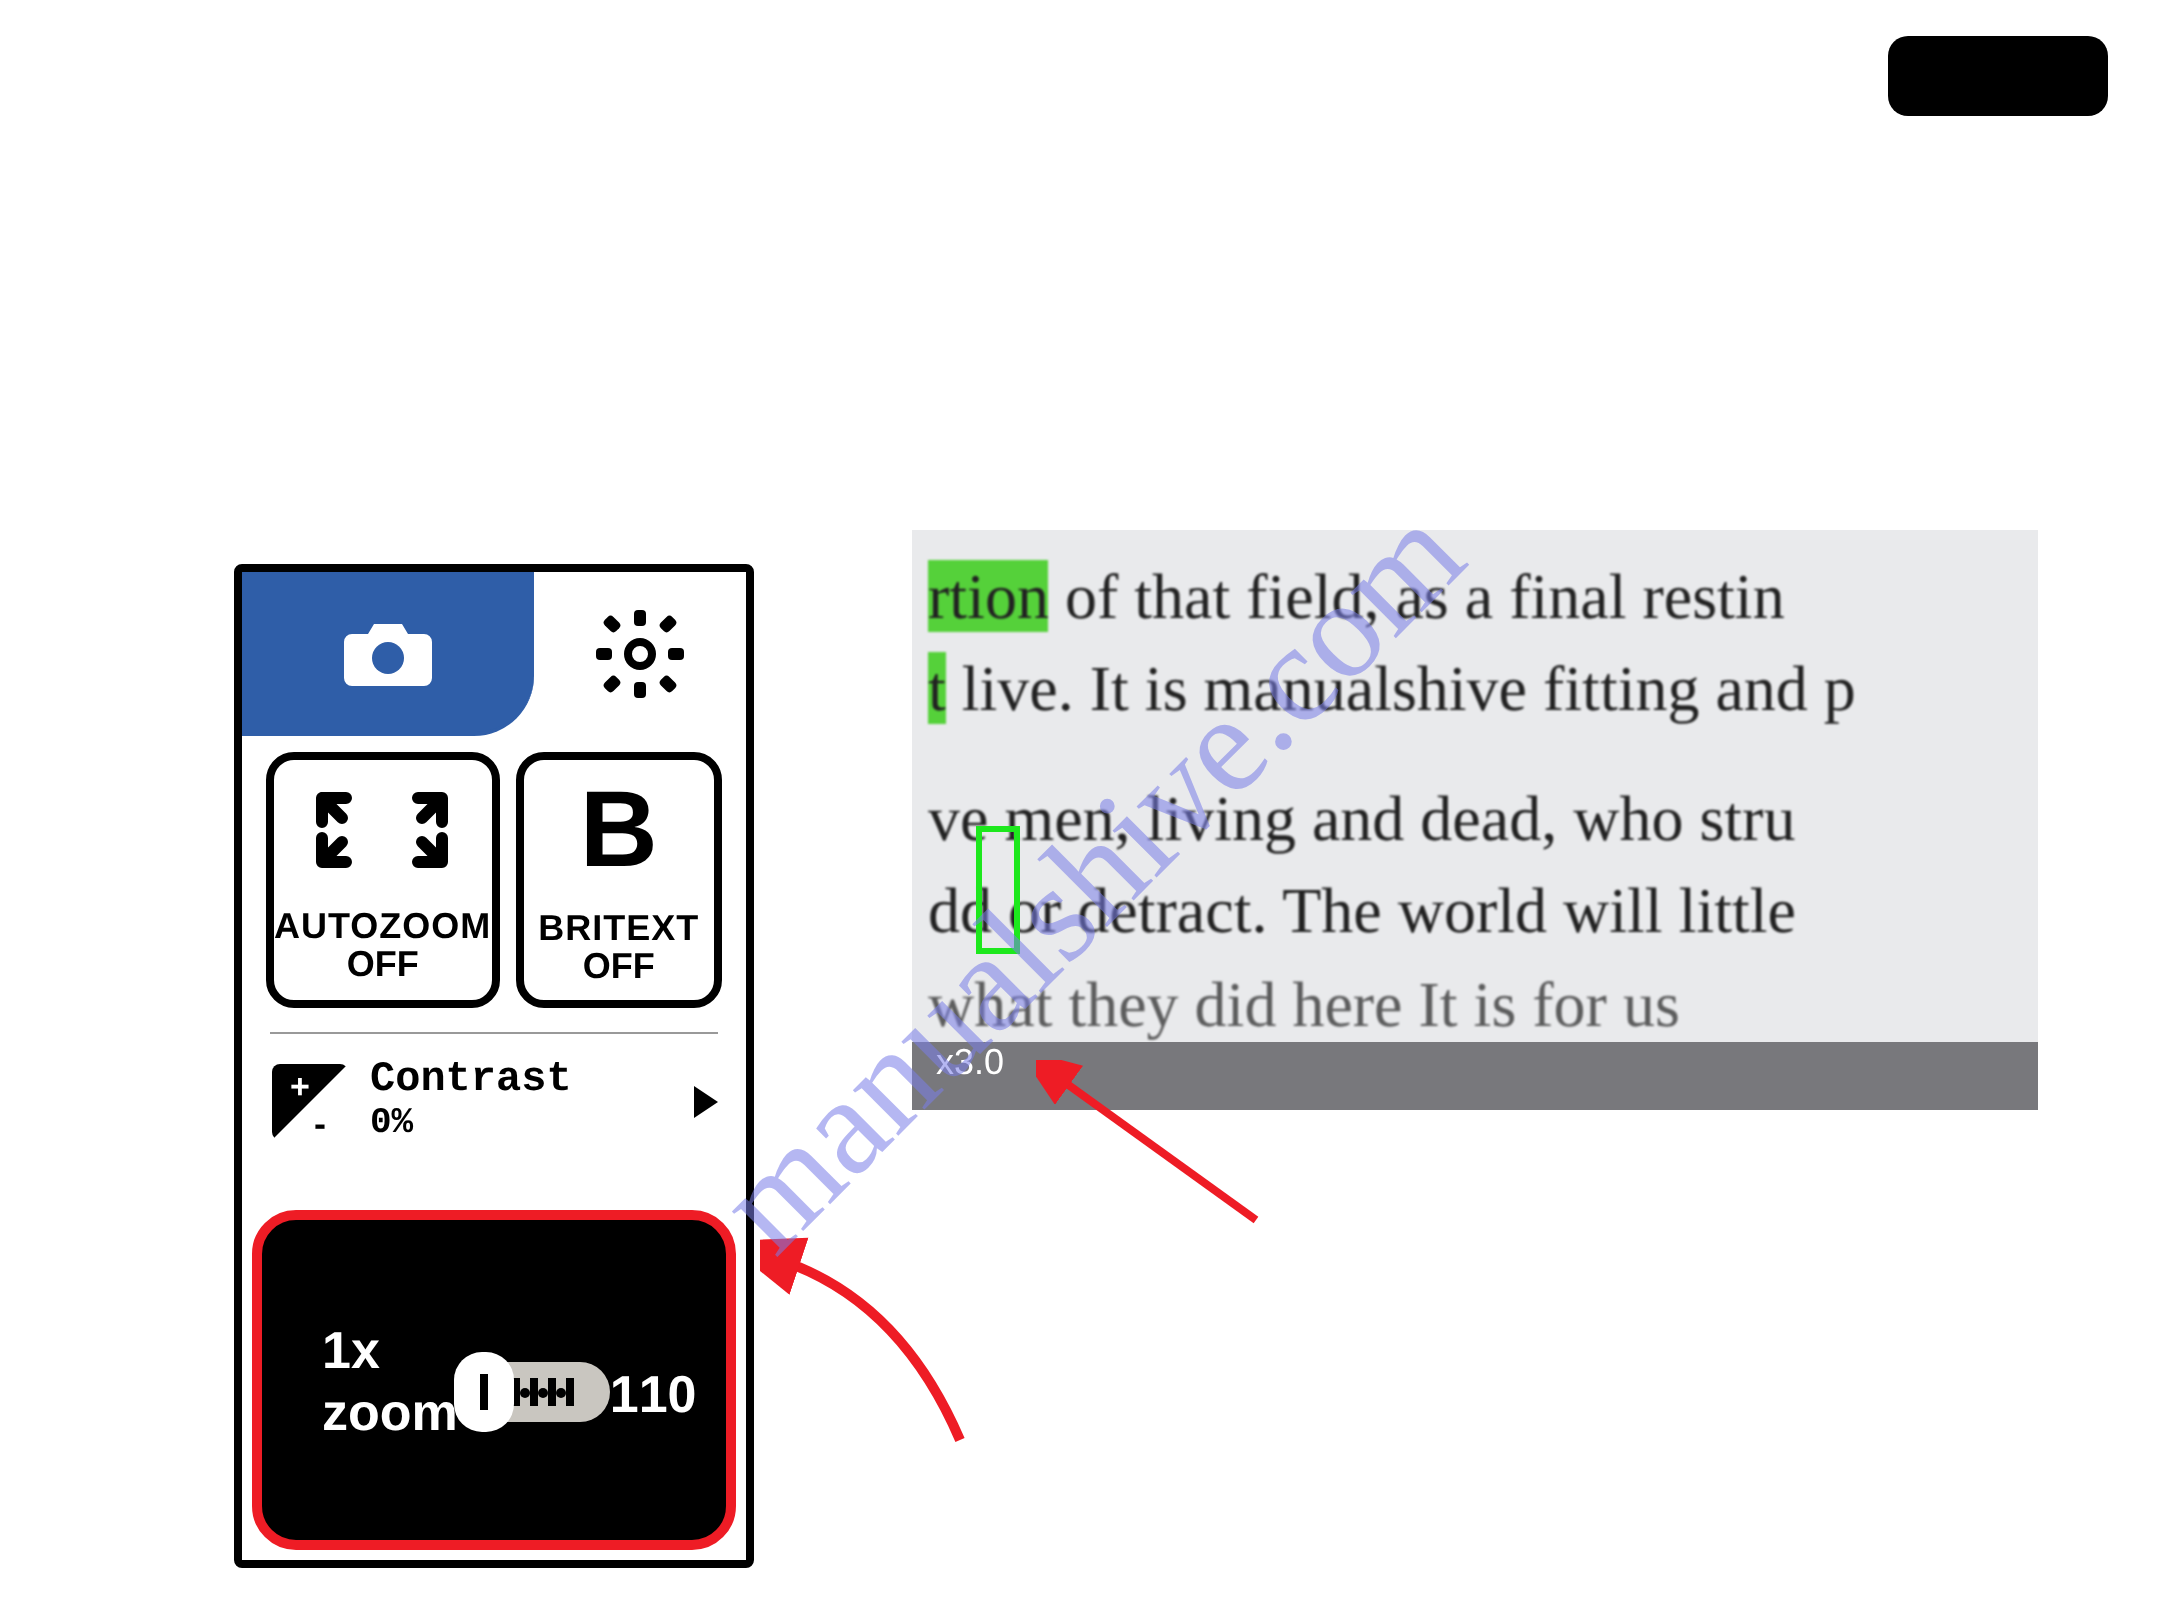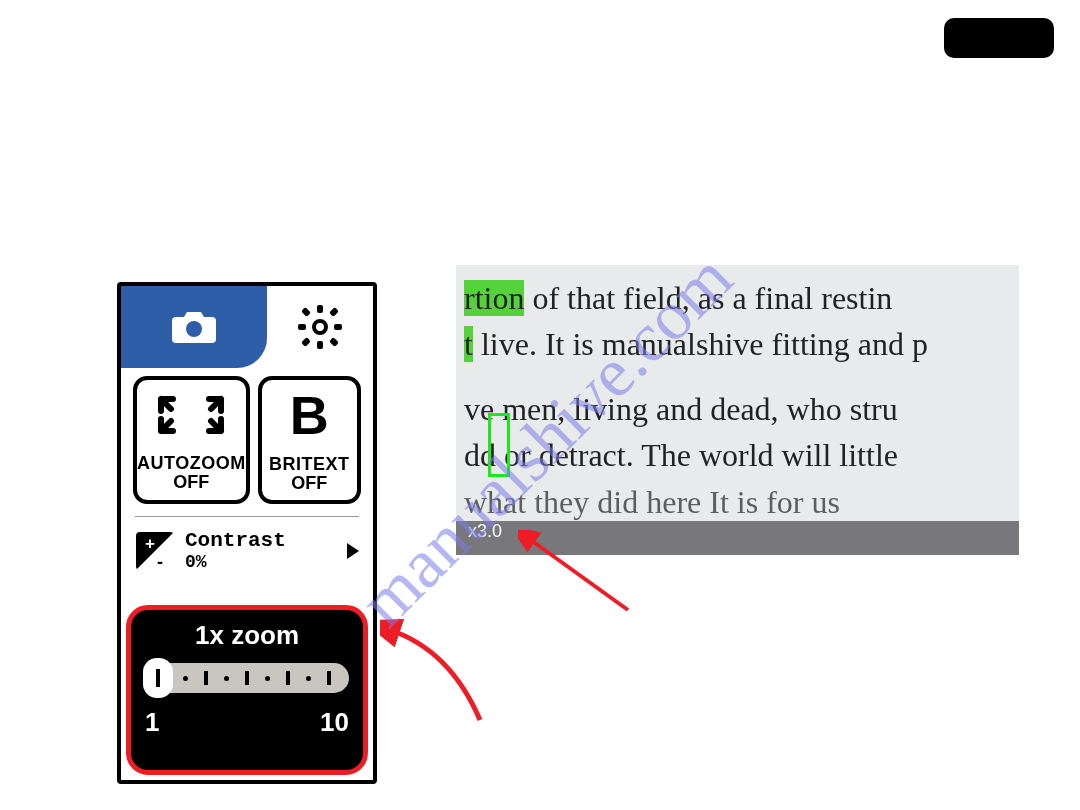--- a/index.html
+++ b/index.html
@@ -118,23 +118,23 @@
 
   .zoom-panel {
     position: absolute;
     left: 5px; right: 5px; bottom: 5px;
     height: 170px;
     background: #000;
     border-radius: 22px;
     border: 5px solid #ee1c25;
     color: #fff;
     display: flex;
-    flex-direction: column;
-    align-items: center;
-    padding: 8px 14px 8px;
+    flex-direction: row;
+    align-items: center;
+    padding: 8px 30px 8px;
   }
   .zoom-title { font-size: 26px; font-weight: 700; margin-top: 2px; }
   .slider-track {
     margin-top: 12px;
     width: 100%;
     height: 30px;
     background: #c9c6c0;
     border-radius: 15px;
     position: relative;
     display: flex;

